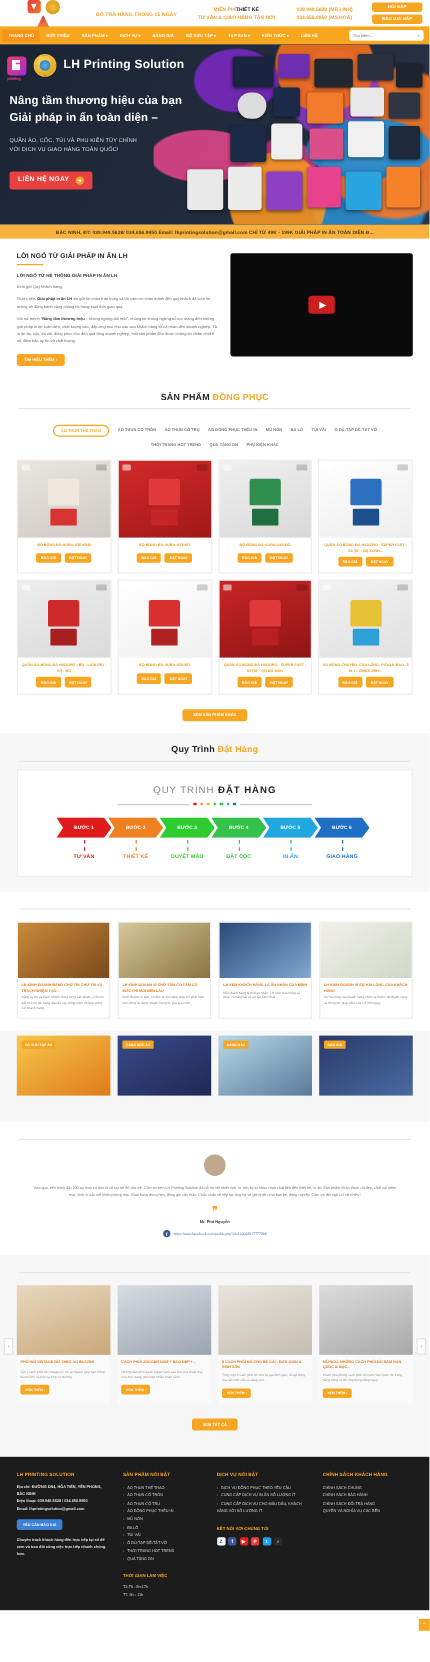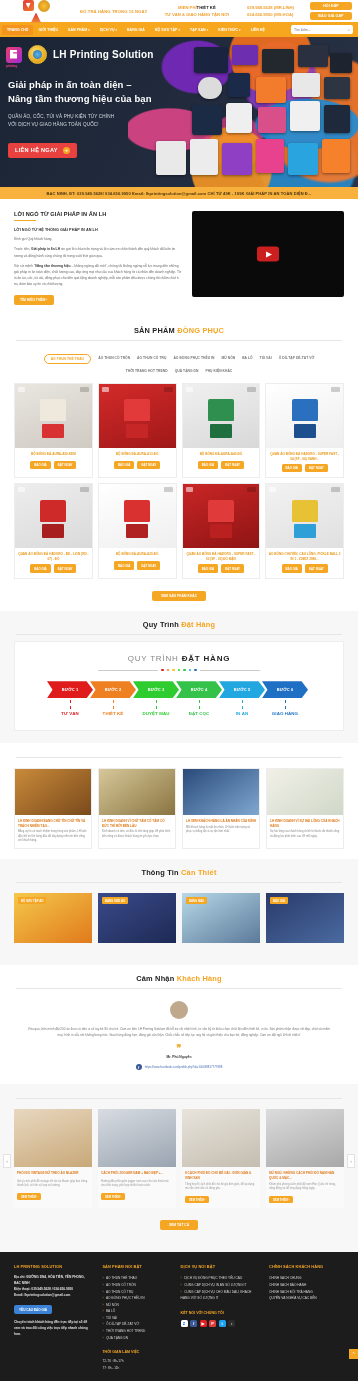--- a/index.html
+++ b/index.html
@@ -234,22 +234,22 @@
       <div class="hi" style="left: 188px; top: 96px; width: 28px; height: 34px; background: rgb(245, 130, 42); border-radius: 2px;"></div>
     </div>
   <div class="hero-head">
     <div class="hh-logo1">
       <span class="hh-logo1-cap">printing</span>
     </div>
     <div class="hh-logo2"></div>
     <div class="hh-title">LH Printing Solution</div>
   </div>
   <div class="hero-body">
+    <div class="hero-h1">Nâng tầm thương hiệu của bạn</div>
     <div class="hero-h1">Giải pháp in ấn toàn diện –</div>
-    <div class="hero-h1">Nâng tầm thương hiệu của bạn</div>
     <div class="hero-sub">
       <div>QUẦN ÁO, CỐC, TÚI VÀ PHỤ KIỆN TÙY CHỈNH</div>
       <div>VỚI DỊCH VỤ GIAO HÀNG TOÀN QUỐC!</div>
     </div>
     <div class="hero-cta">
       <span>LIÊN HỆ NGAY</span>
       <span class="circ">➔</span>
     </div>
   </div>
 </div>
@@ -463,42 +463,37 @@
   <div class="wdesc">Mỗi khách hàng là một ân nhân, LH luôn trân trọng và phục vụ bằng tất cả sự tận tâm nhất.</div>
     </div>
     <div class="wcard">
       <div class="wimg" style="background:linear-gradient(145deg,#f2f0e8,#cfd8c8)"></div>
   <div class="wtitle">LH KINH DOANH VÌ SỰ HÀI LÒNG CỦA KHÁCH HÀNG</div>
   <div class="wdesc">Sự hài lòng của khách hàng chính là thước đo thành công và động lực phát triển của LH mỗi ngày.</div>
     </div>
   </div>
 
 <div class="grayband">
-  <div class="sec-head">
-    <h2><span>Thông Tin </span><span class="accent">Cần Thiết</span></h2>
-    <div class="sec-divider"></div>
-  </div>
   <div class="igrid" id="igrid">
       <div class="icard" style="background: linear-gradient(150deg, rgb(245, 200, 74), rgb(224, 122, 28));">
         <div class="ibadge">BỘ SƯU TẬP ÁO</div>
       </div>
       <div class="icard" style="background: linear-gradient(150deg, rgb(58, 74, 138), rgb(29, 42, 85));">
         <div class="ibadge">BẢNG SIZE ÁO</div>
       </div>
       <div class="icard" style="background: linear-gradient(150deg, rgb(184, 216, 232), rgb(90, 122, 154));">
         <div class="ibadge">BẢNG MÀU</div>
       </div>
       <div class="icard" style="background: linear-gradient(150deg, rgb(42, 58, 106), rgb(74, 106, 160));">
         <div class="ibadge">BÁO GIÁ</div>
       </div>
     </div>
 </div>
 
 <div class="sec-head">
-  <h2><span>Cảm Nhận </span><span class="accent">Khách Hàng</span></h2>
   <div class="sec-divider"></div>
 </div>
 <div class="testi">
   <div class="tavatar"></div>
   <div class="ttext">Vừa qua, bên mình đặt 200 áo thun có dán ủi cổ tay bé 80 cho trẻ. Cảm ơn bên LH Printing Solution đã hỗ trợ rất nhiệt tình, tư vấn kỹ từ khâu chọn chất liệu đến thiết kế, in ấn. Sản phẩm nhận được rất đẹp, chất vải mềm mại, hình in sắc nét không bong tróc. Giao hàng đúng hẹn, đóng gói cẩn thận. Chắc chắn sẽ tiếp tục ủng hộ và giới thiệu cho bạn bè, đồng nghiệp. Cảm ơn đội ngũ LH rất nhiều!</div>
   <div class="tquote">❞</div>
   <div class="tname">Mr. Phú Nguyễn</div>
   <div class="tlink">
     <span class="fb-ic">f</span>
     <span class="u">https://www.facebook.com/profile.php?id=100038817777888</span>

